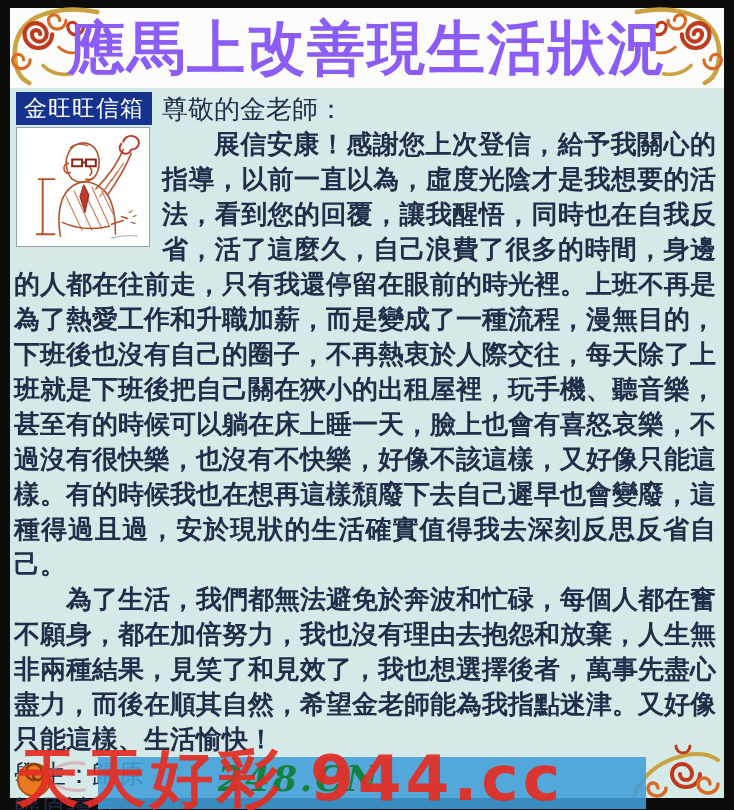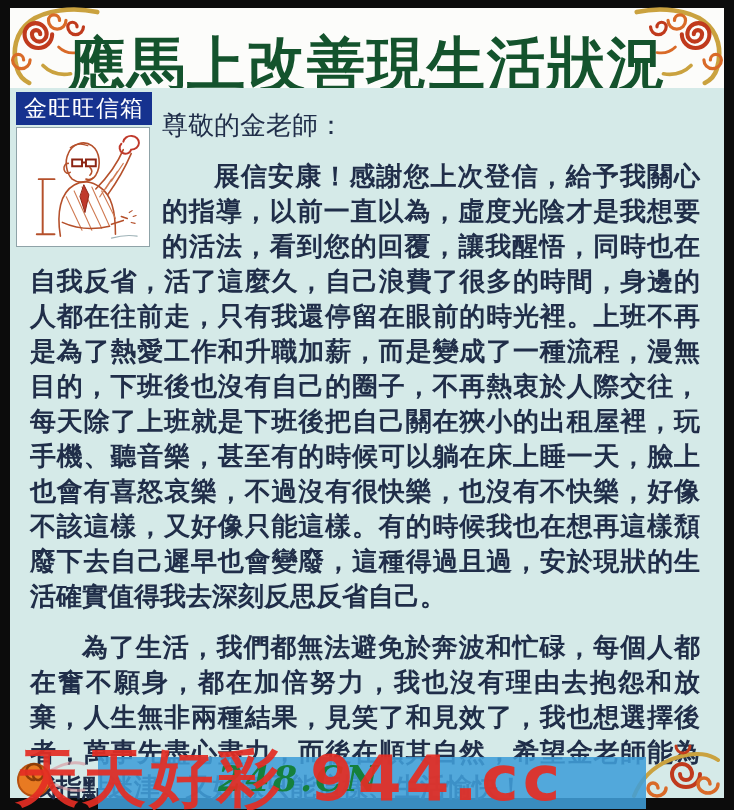--- a/index.html
+++ b/index.html
@@ -11,43 +11,43 @@
   .page{
     position:absolute;left:10px;top:8px;width:714px;height:790px;
     background:#fbfbf8;
   }
   
   .title-band{
     position:relative;height:80px;background:#fcfcfa;
   }
   .page-title{
     position:absolute;left:0;right:0;top:4px;text-align:center;
-    font-size:58px;font-weight:900;color:#14532d;letter-spacing:2px;
-    line-height:72px;white-space:nowrap;margin-top:16px;
+    font-size:58px;font-weight:900;color:#8b5cf6;letter-spacing:2px;
+    line-height:72px;white-space:nowrap;
   }
   .corner{position:absolute;width:92px;height:84px;}
   .corner.tl{left:-2px;top:-2px;}
   .corner.tr{right:-2px;top:-2px;transform:scaleX(-1);}
   
   .letter{
     position:relative;height:710px;background:#d5eae8;
     padding:4px 8px 0 4px;box-sizing:border-box;
     color:#202e49;font-size:26px;line-height:35px;
   }
   .mailbox-col{float:left;width:136px;margin:0 10px 6px 2px;}
   .mailbox-label{
     background:#16328f;color:#ffffff;text-align:center;
     font-size:23px;font-weight:normal;line-height:33px;height:33px;
     letter-spacing:1px;
   }
   .mailbox-art{
     margin-top:2px;background:#fff;border:1px solid #8fa3a8;
     width:134px;height:120px;box-sizing:border-box;
   }
-  .letter p{margin:16px;text-align:justify;}
+  .letter p{margin:0;text-align:justify;}
   .indent{text-indent:2em;font-weight:bold;}
   .signoff{text-align:right;padding-right:18px;margin:0;}
   .reply-greeting{margin:0;}
   
   .overlay{position:absolute;inset:0;pointer-events:none;}
   .wm-band{
     position:absolute;left:98px;top:757px;width:548px;height:52px;
     background:rgba(64,158,216,0.88);color:#15803d;
     font-family:"DejaVu Serif","Liberation Serif",serif;
     font-size:35px;font-weight:bold;font-style:italic;

